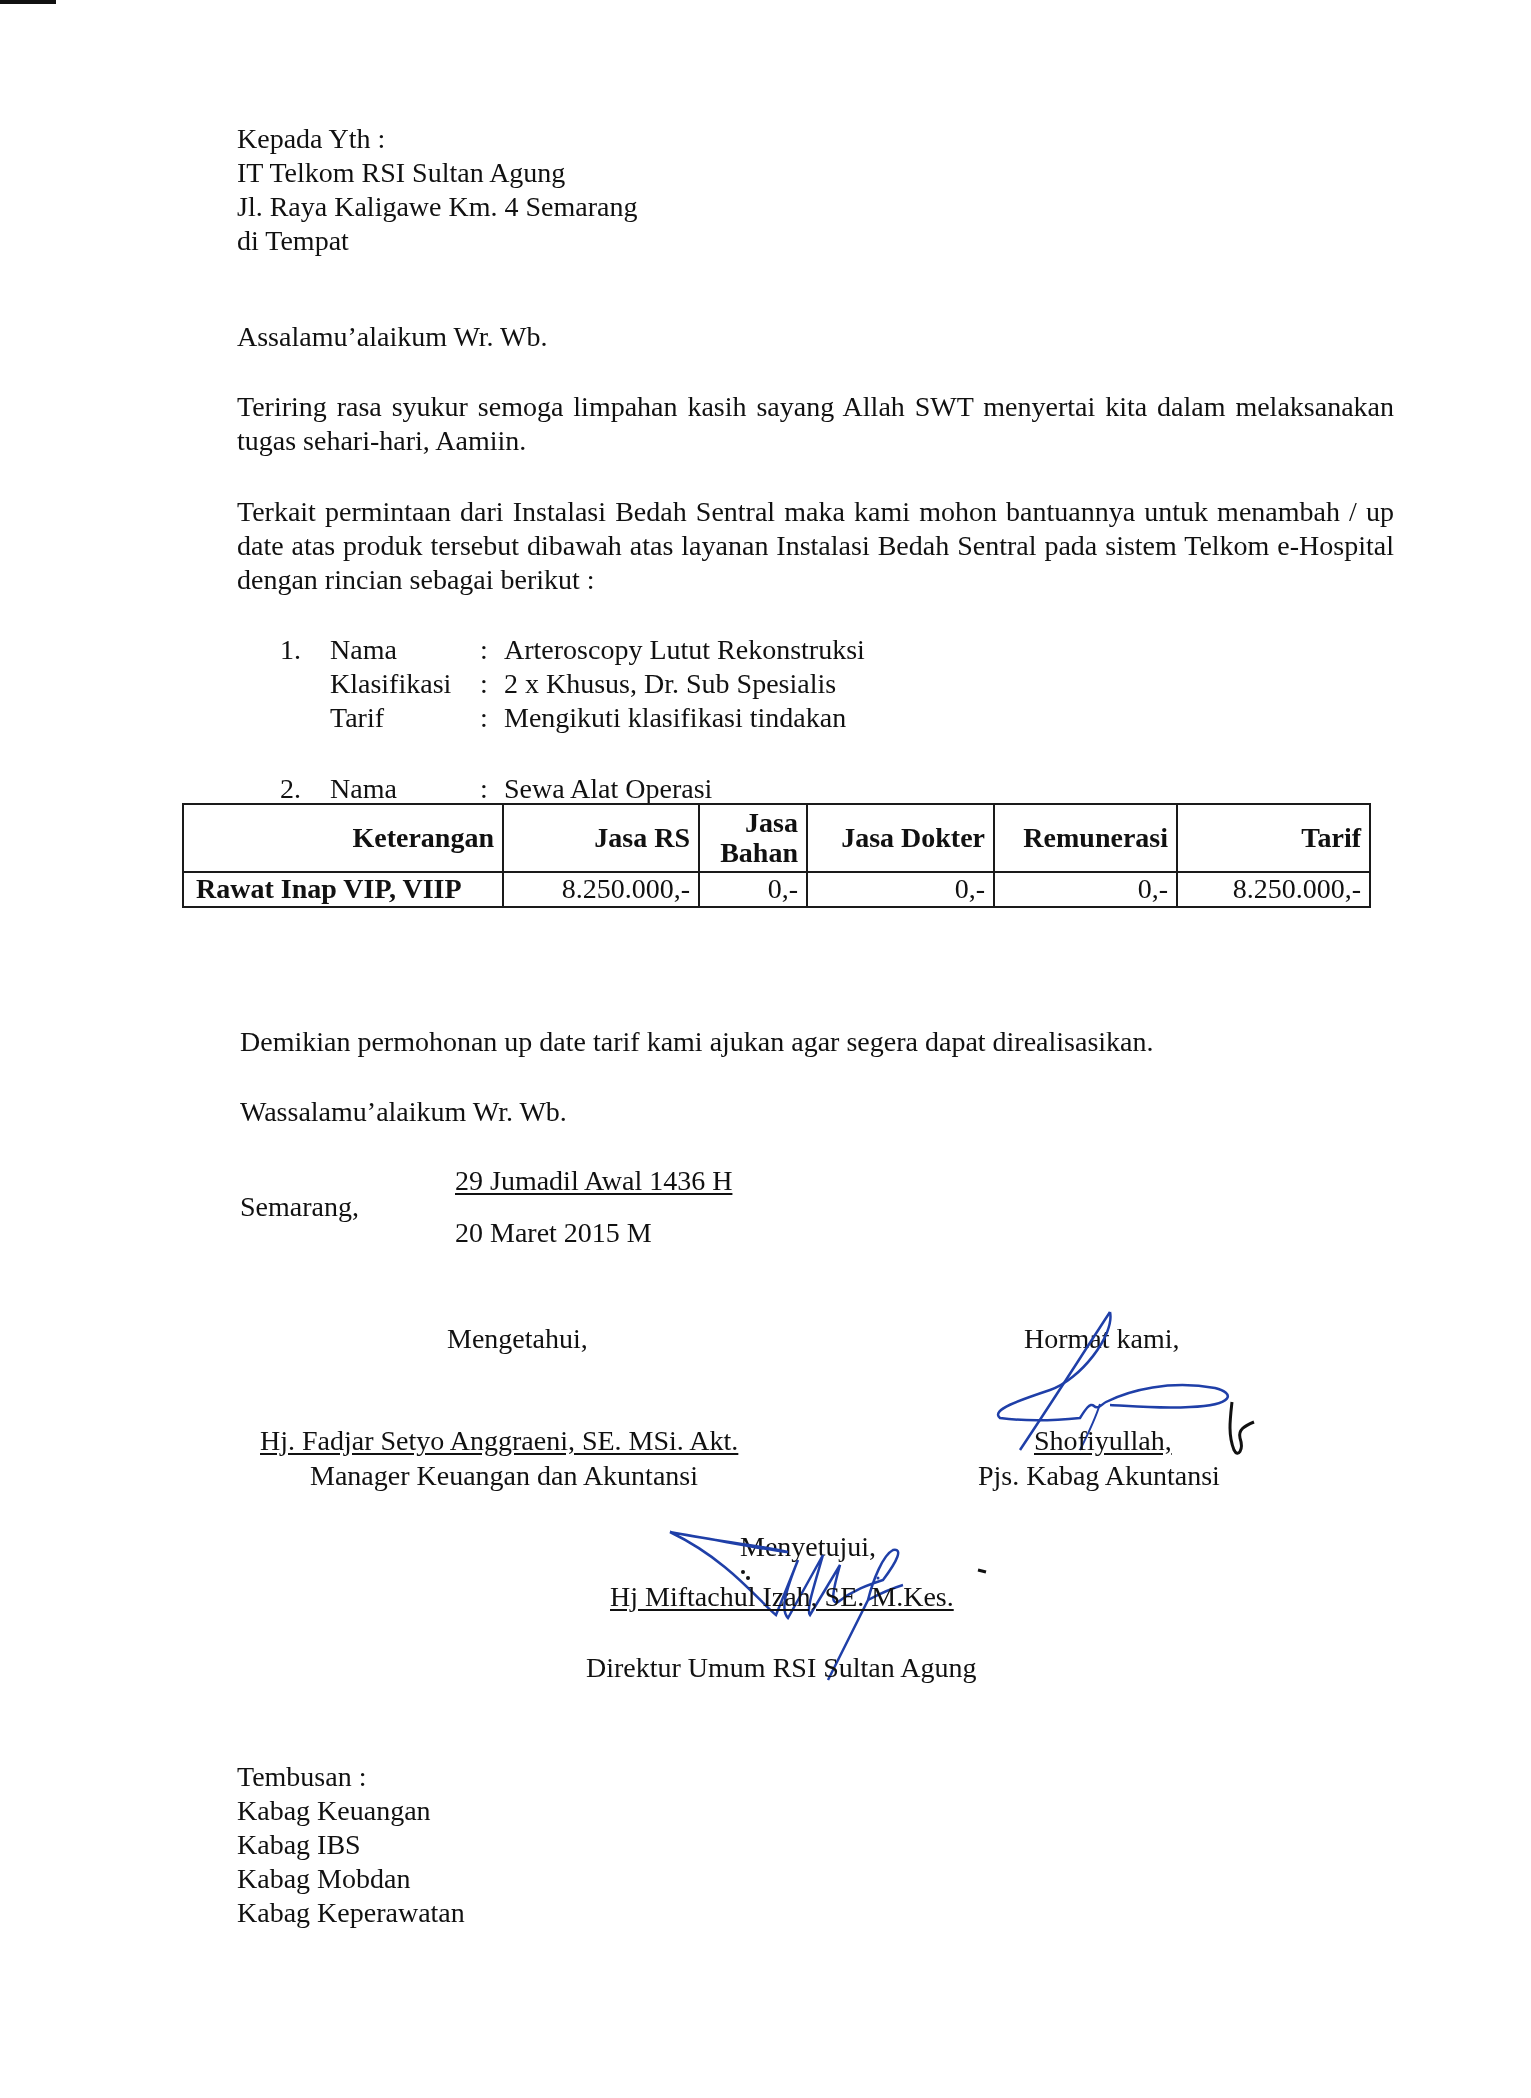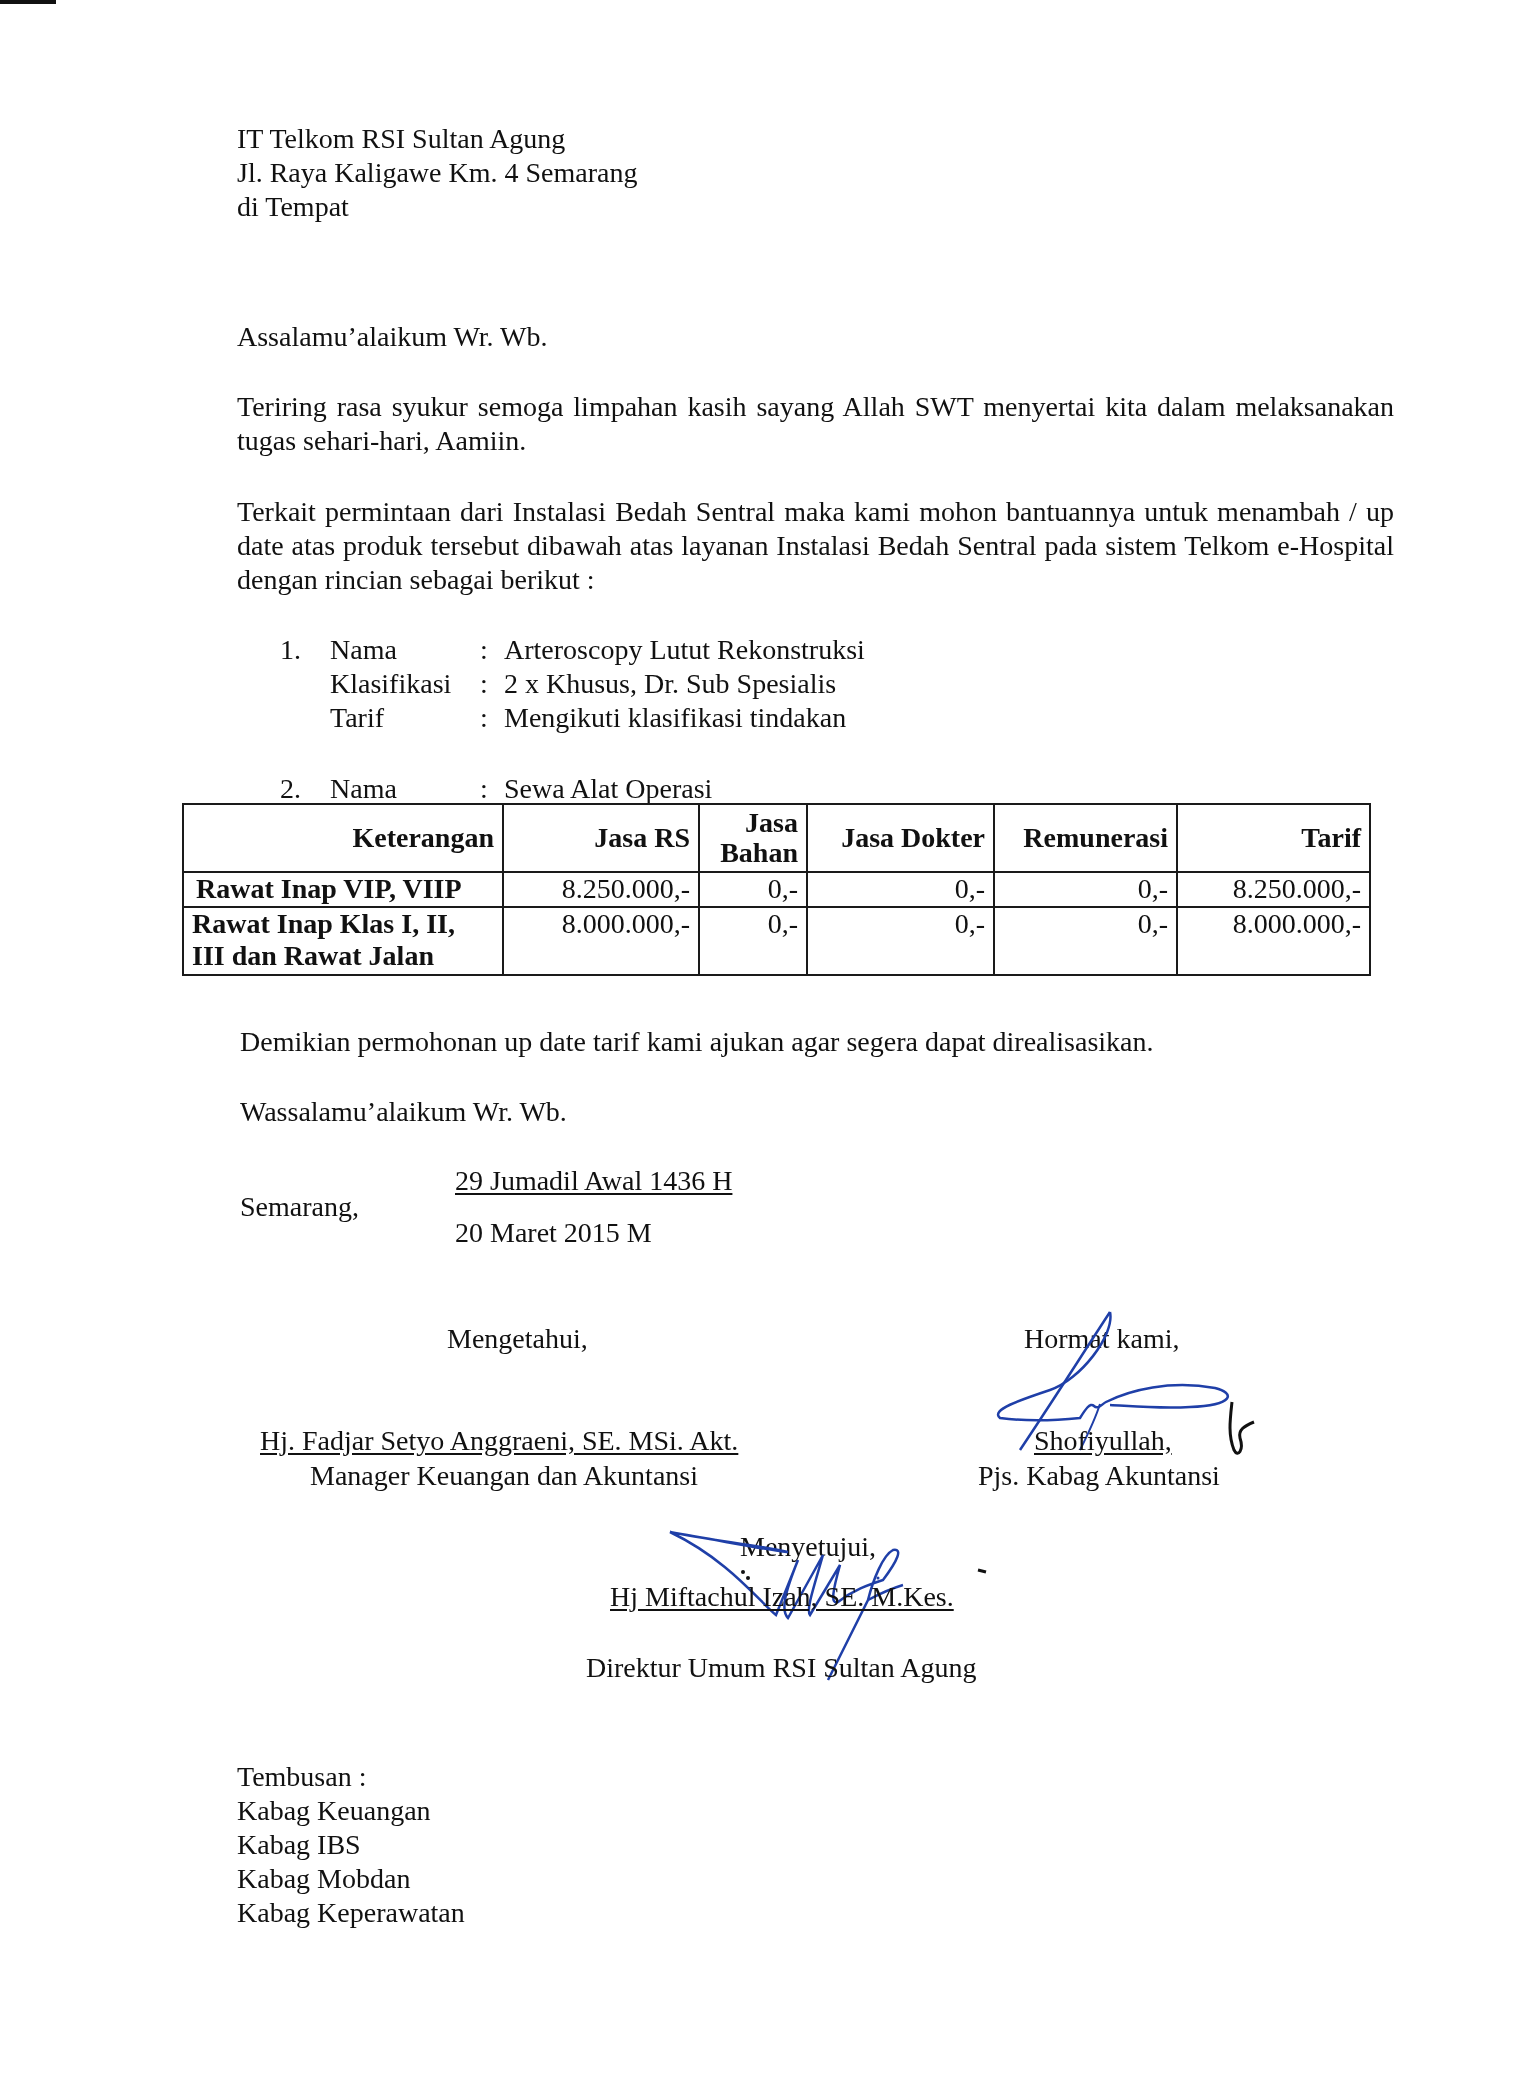--- a/index.html
+++ b/index.html
@@ -69,20 +69,21 @@
     .signature { position: absolute; pointer-events: none; }
 
     #cc { left: 237px; top: 1760px; }
   </style>
 </head>
 <body>
 
 <div class="corner-mark"></div>
 
 <div id="recipient" class="abs">
+  <span class="line">Kepada Yth :</span>
   <span class="line">IT Telkom RSI Sultan Agung</span>
   <span class="line">Jl. Raya Kaligawe Km. 4 Semarang</span>
   <span class="line">di Tempat</span>
 </div>
 
 <div id="greeting" class="abs line">Assalamu’alaikum Wr. Wb.</div>
 
 <div id="para1" class="abs just">Teriring rasa syukur semoga limpahan kasih sayang Allah SWT menyertai kita dalam melaksanakan tugas sehari-hari, Aamiin.</div>
 <div id="para2" class="abs just">Terkait permintaan dari Instalasi Bedah Sentral maka kami mohon bantuannya untuk menambah / up date atas produk tersebut dibawah atas layanan Instalasi Bedah Sentral pada sistem Telkom e-Hospital dengan rincian sebagai berikut :</div>
 
@@ -140,28 +141,20 @@
   </thead>
   <tbody>
     <tr class="r1">
       <td class="label">Rawat Inap VIP, VIIP</td>
       <td class="num">8.250.000,-</td>
       <td class="num">0,-</td>
       <td class="num">0,-</td>
       <td class="num">0,-</td>
       <td class="num">8.250.000,-</td>
     </tr>
-    <tr class="r2">
-      <td class="label">Rawat Inap Klas I, II, III dan Rawat Jalan</td>
-      <td class="num">8.000.000,-</td>
-      <td class="num">0,-</td>
-      <td class="num">0,-</td>
-      <td class="num">0,-</td>
-      <td class="num">8.000.000,-</td>
-    </tr>
   </tbody>
 </table>
 
 <div id="closing" class="abs line">Demikian permohonan up date tarif  kami ajukan agar segera dapat direalisasikan.</div>
 <div id="salam-end" class="abs line">Wassalamu’alaikum Wr. Wb.</div>
 
 <div id="place" class="abs line">Semarang,</div>
 <div id="date-hijri" class="abs line ul">29 Jumadil Awal 1436 H</div>
 <div id="date-masehi" class="abs line">20 Maret 2015 M</div>
 

